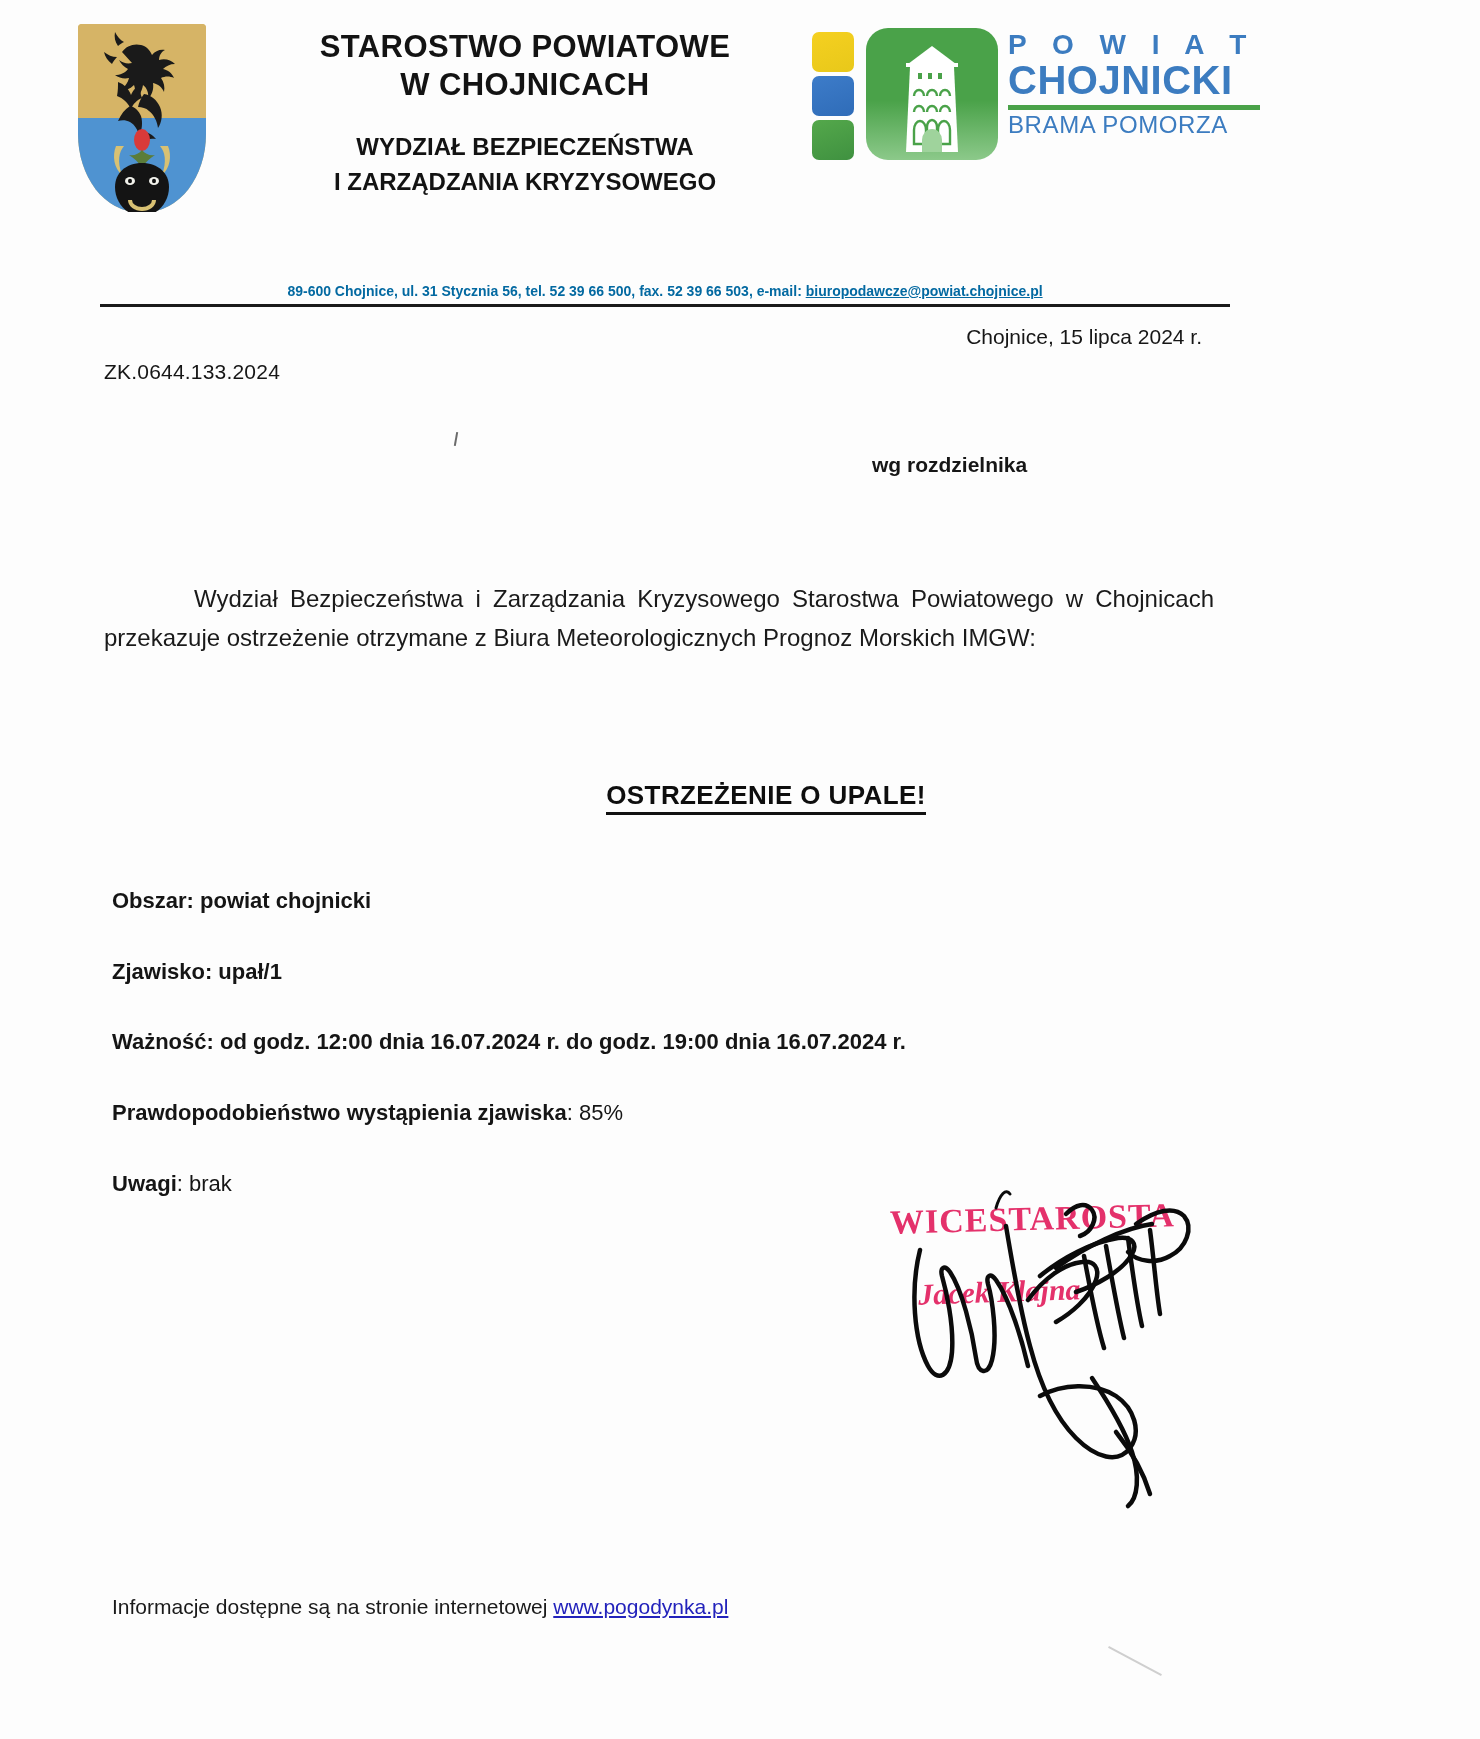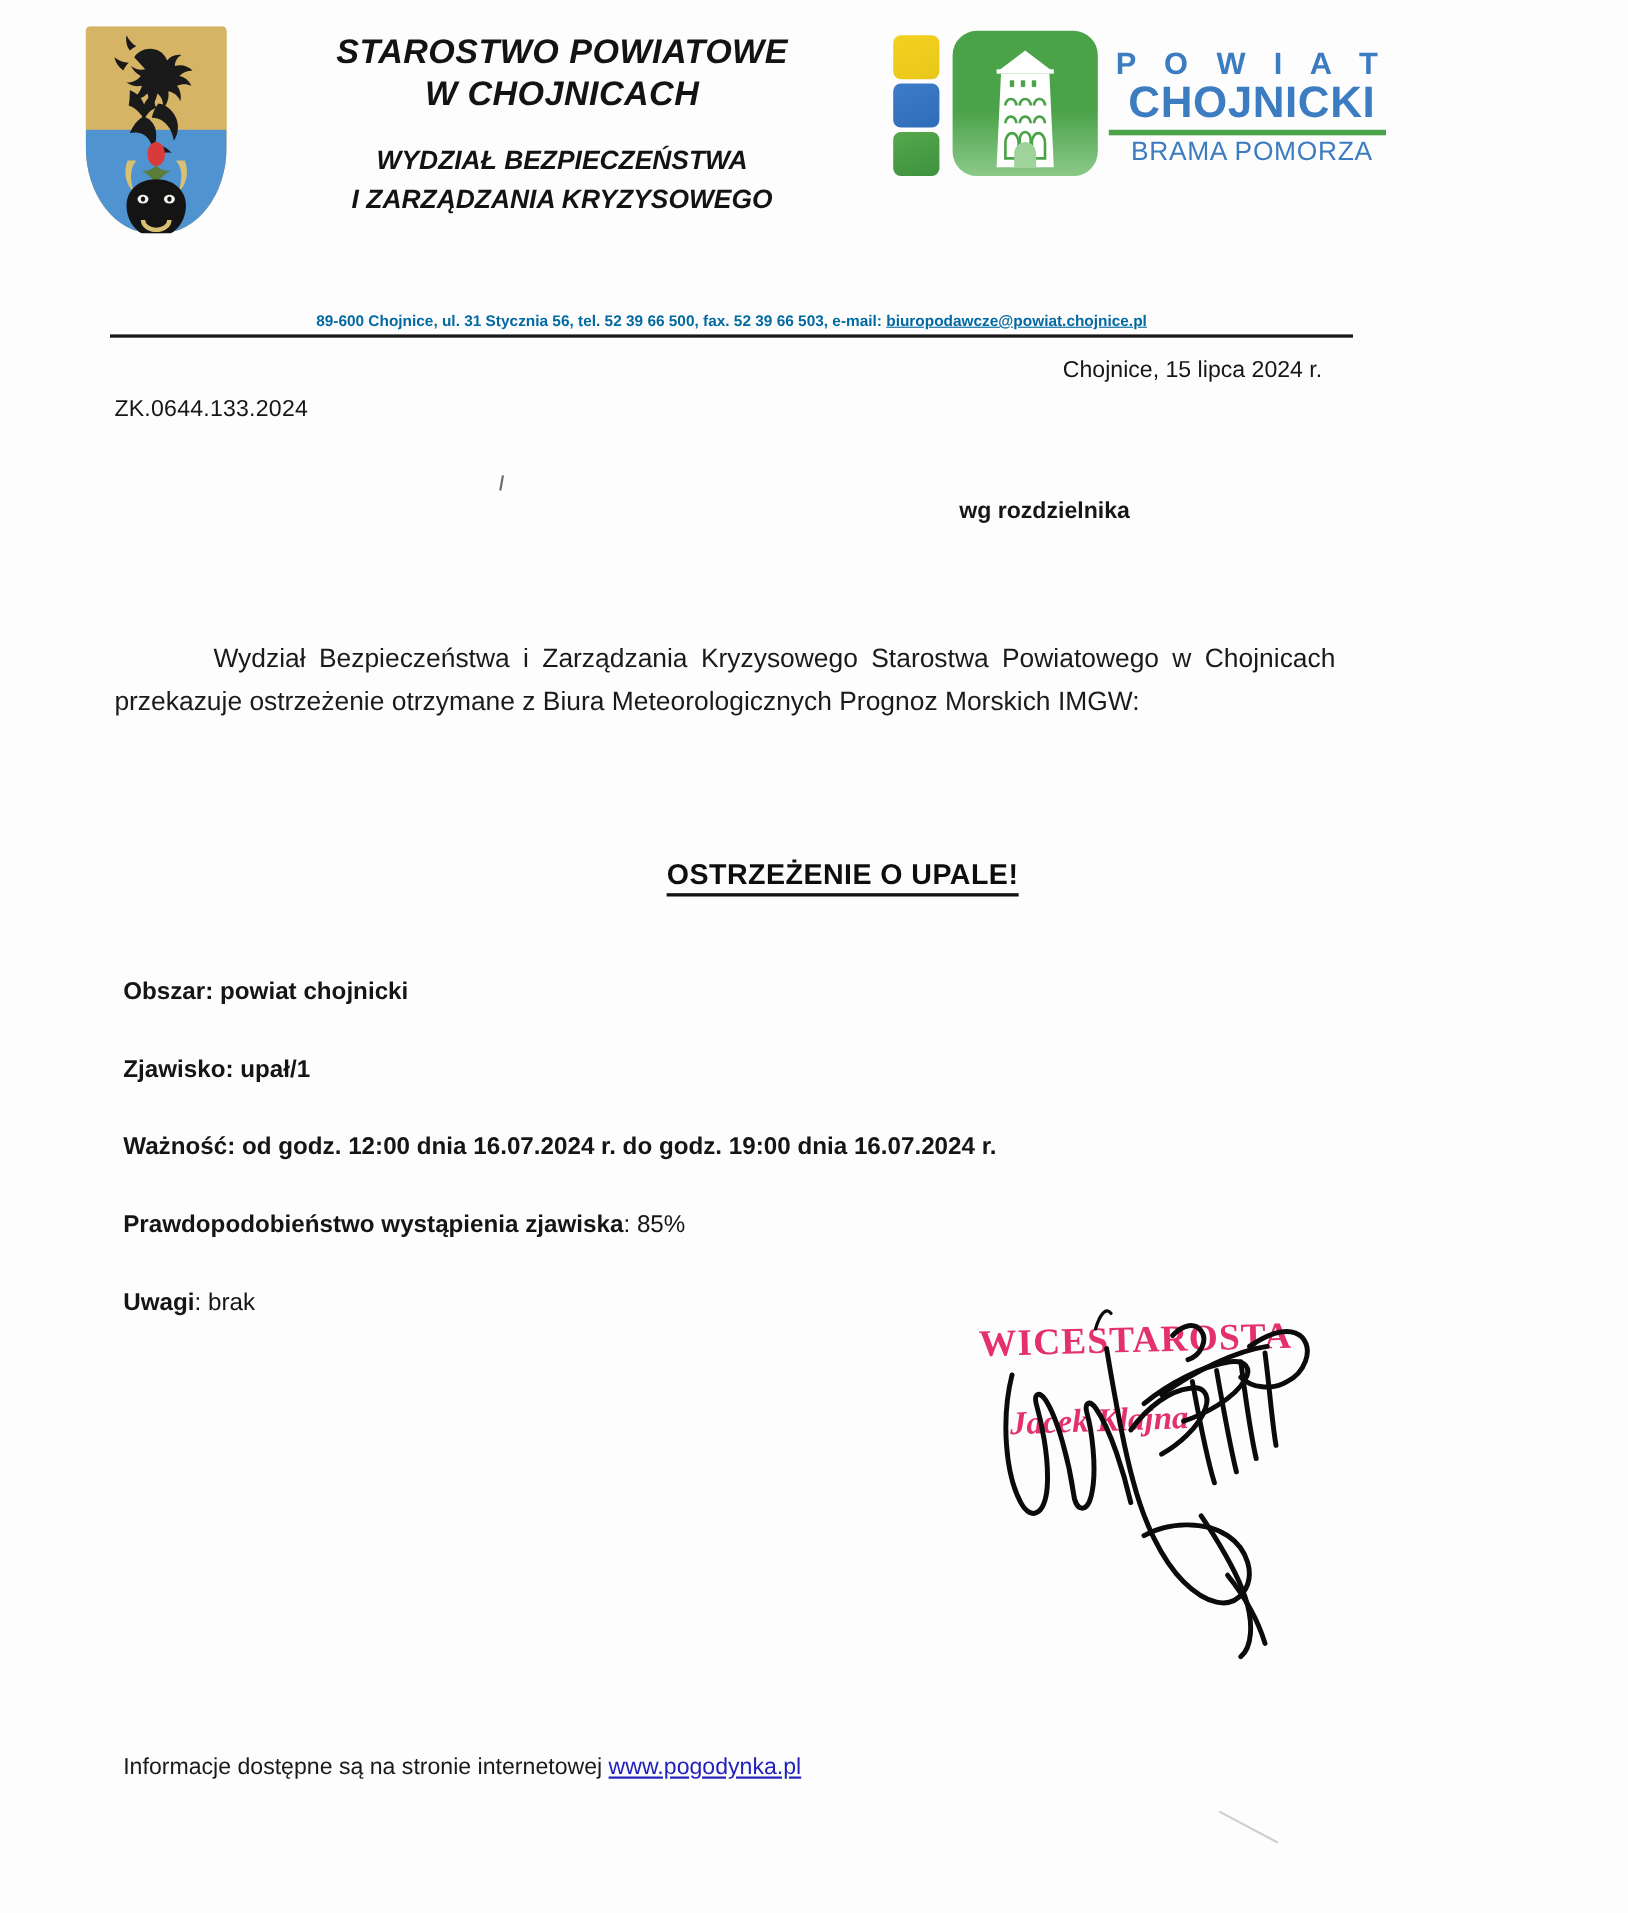--- a/index.html
+++ b/index.html
@@ -55,25 +55,24 @@
   .coa-bottom {
     position: absolute;
     bottom: 0; left: 0; right: 0;
     height: 50%;
     background: #4f93d1;
   }
   .coa svg { position: absolute; inset: 0; }
 
   .header-titles {
     position: absolute;
-    left: 241px;
+    left: 255px;
     top: 18px;
     width: 540px;
     text-align: center;
-    font-style: italic;
   }
   .h-line1 {
     font-size: 31px;
     font-weight: bold;
     letter-spacing: 0.4px;
     line-height: 1.24;
     color: #131313;
   }
   .h-line2 {
     margin-top: 26px;
@@ -114,23 +113,22 @@
     width: 132px; height: 132px;
     border-radius: 22px;
     background: linear-gradient(180deg,#4aa249 0%, #4aa249 55%, #8cc98a 100%);
     overflow: hidden;
   }
   .logo-tile svg { position: absolute; left: 0; top: 0; }
 
   .logo-text {
     position: absolute;
     left: 196px;
-    top: 24px;
+    top: 11px;
     width: 260px;
-    text-align: center;
   }
   .lt-powiat {
     font-size: 28px;
     font-weight: bold;
     color: #3c7cc0;
     letter-spacing: 9px;
     line-height: 1;
   }
   .lt-chojnicki {
     font-size: 40px;

